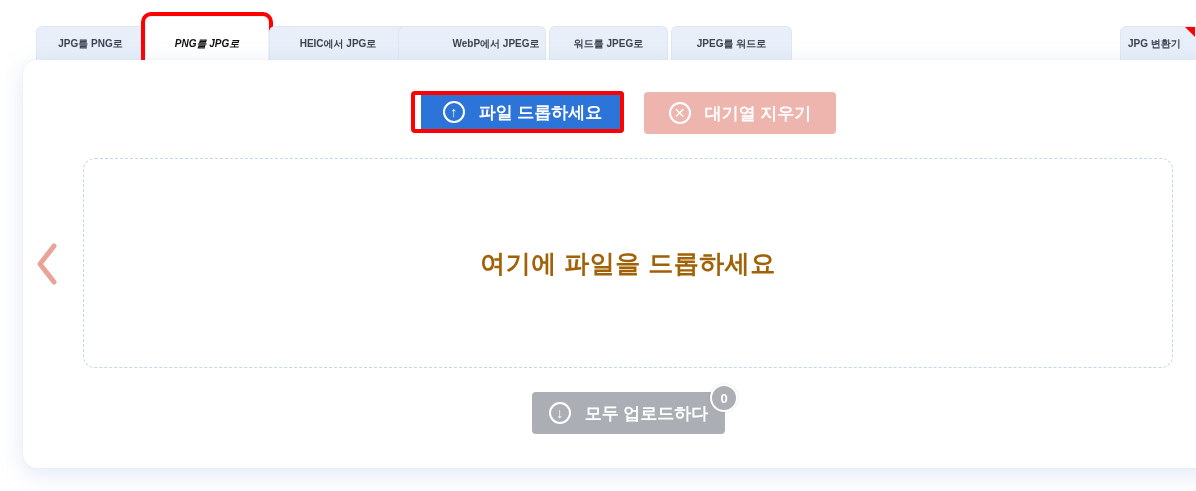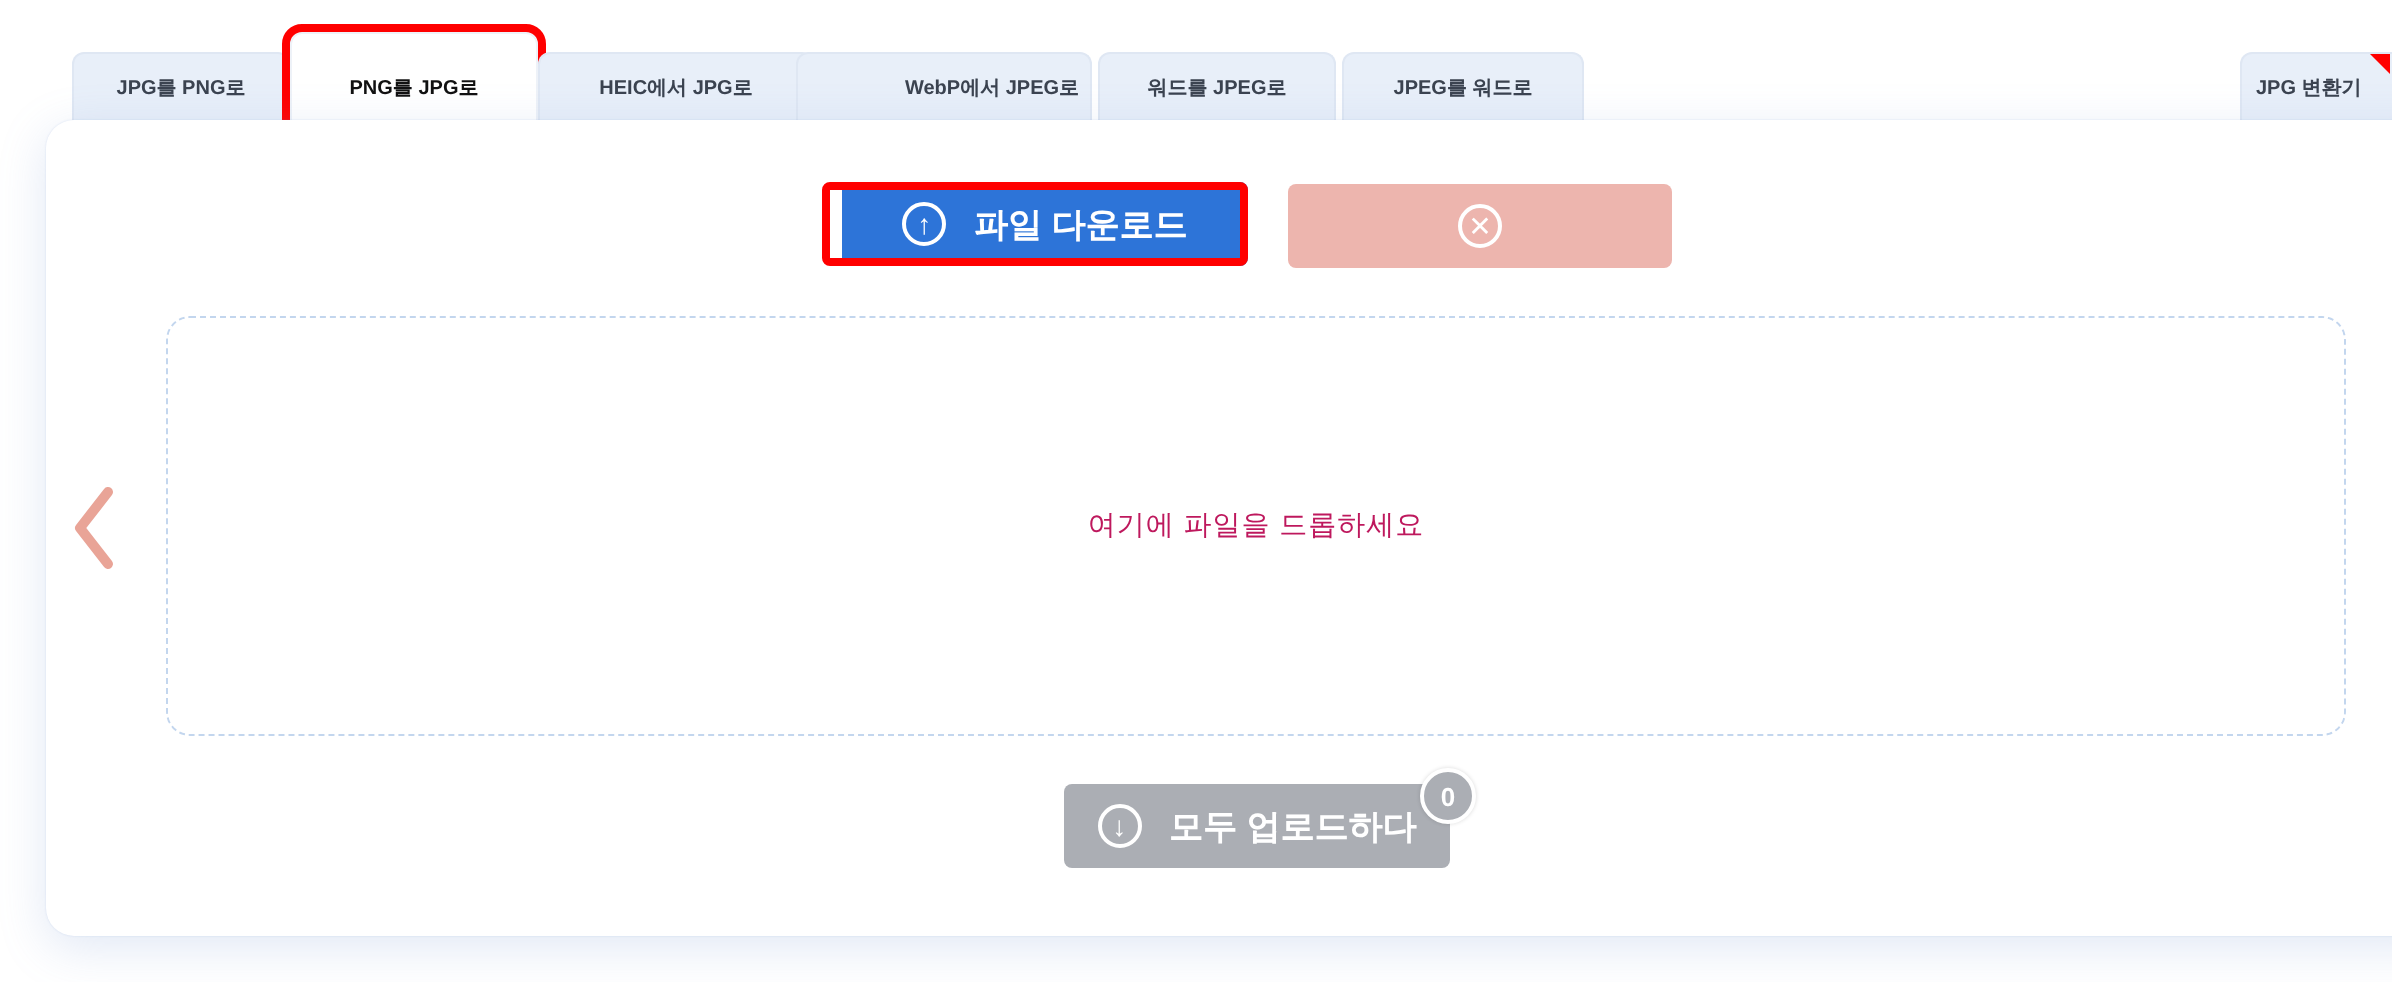--- a/index.html
+++ b/index.html
@@ -9,21 +9,21 @@
   .tabs { position: absolute; top: 26px; left: 0; width: 1196px; height: 34px; }
   .tab {
     position: absolute; top: 0; height: 34px;
     background: #e8eff9; border-radius: 6px 6px 0 0;
     font-size: 10px; font-weight: bold; color: #3b4350;
     display: flex; align-items: center; justify-content: center;
     white-space: nowrap; overflow: hidden; cursor: pointer;
     border: 1px solid #dfe7f3; border-bottom: none;
   }
   .tab.active { background: #ffffff; color: #111111; border-color: #eef2f8; }
-  .tab.hl { outline: 4px solid #ff0000; outline-offset: 0; }
+  .tab.hl { outline: 4px solid #ff0000; outline-offset: 0; font-style: italic; }
   .corner-flag { position: absolute; right: 0; top: 0; width: 0; height: 0;
     border-top: 10px solid #ff0000; border-left: 10px solid transparent; }
 
   .card {
     position: absolute; left: 23px; top: 60px; width: 1200px; height: 408px;
     background: #ffffff; border-radius: 14px 0 0 14px;
     box-shadow: 0 6px 24px rgba(120,150,210,0.22), 0 0 1px rgba(120,150,210,0.25);
   }
 
   .btn {
@@ -42,21 +42,21 @@
   .badge { position: absolute; left: 710px; top: 384px; width: 28px; height: 28px;
     border-radius: 50%; background: #abaeb4; border: 2px solid #ffffff; color: #ffffff;
     font-size: 13px; font-weight: bold; display: flex; align-items: center; justify-content: center;
     box-shadow: 0 0 2px rgba(0,0,0,0.15); }
 
   .dropzone {
     position: absolute; left: 83px; top: 158px; width: 1090px; height: 210px;
     border: 1.5px dashed #c3d6ee; border-radius: 12px;
     display: flex; align-items: center; justify-content: center; cursor: pointer;
   }
-  .drop-text { font-size: 14px; font-weight: normal; color: #be185d; letter-spacing: 0.5px; }
+  .drop-text { font-size: 25px; font-weight: bold; color: #a16207; letter-spacing: 0.5px; }
 
   .chevron-left { position: absolute; left: 32px; top: 240px; width: 30px; height: 48px; cursor: pointer; }
 </style>
 </head>
 <body>
 
 <div class="tabs">
   <div class="tab" style="left:36px;width:109px;">
       <span>JPG를 PNG로</span>
     </div>
@@ -78,25 +78,26 @@
   <div class="tab" style="left:1120px;width:90px;justify-content:flex-start;padding-left:7px;">
       <span>JPG 변환기</span>
       <span class="corner-flag" style="right:14px;"></span>
     </div>
 </div>
 
 <div class="card"></div>
 
 <div class="btn btn-upload">
   <span class="circ-icon">↑</span>
-  <span>파일 다운로드</span>
+  <span>파일 드롭하세요</span>
 </div>
 
 <div class="btn btn-clear">
   <span class="circ-icon">✕</span>
+  <span>대기열 지우기</span>
 </div>
 
 <svg class="chevron-left" viewBox="0 0 30 48">
   <polyline points="22,6 8,24 22,42" fill="none" stroke="#e9a497" stroke-width="5" stroke-linecap="round" stroke-linejoin="round"></polyline>
 </svg>
 
 <div class="dropzone">
   <span class="drop-text">여기에 파일을 드롭하세요</span>
 </div>
 

